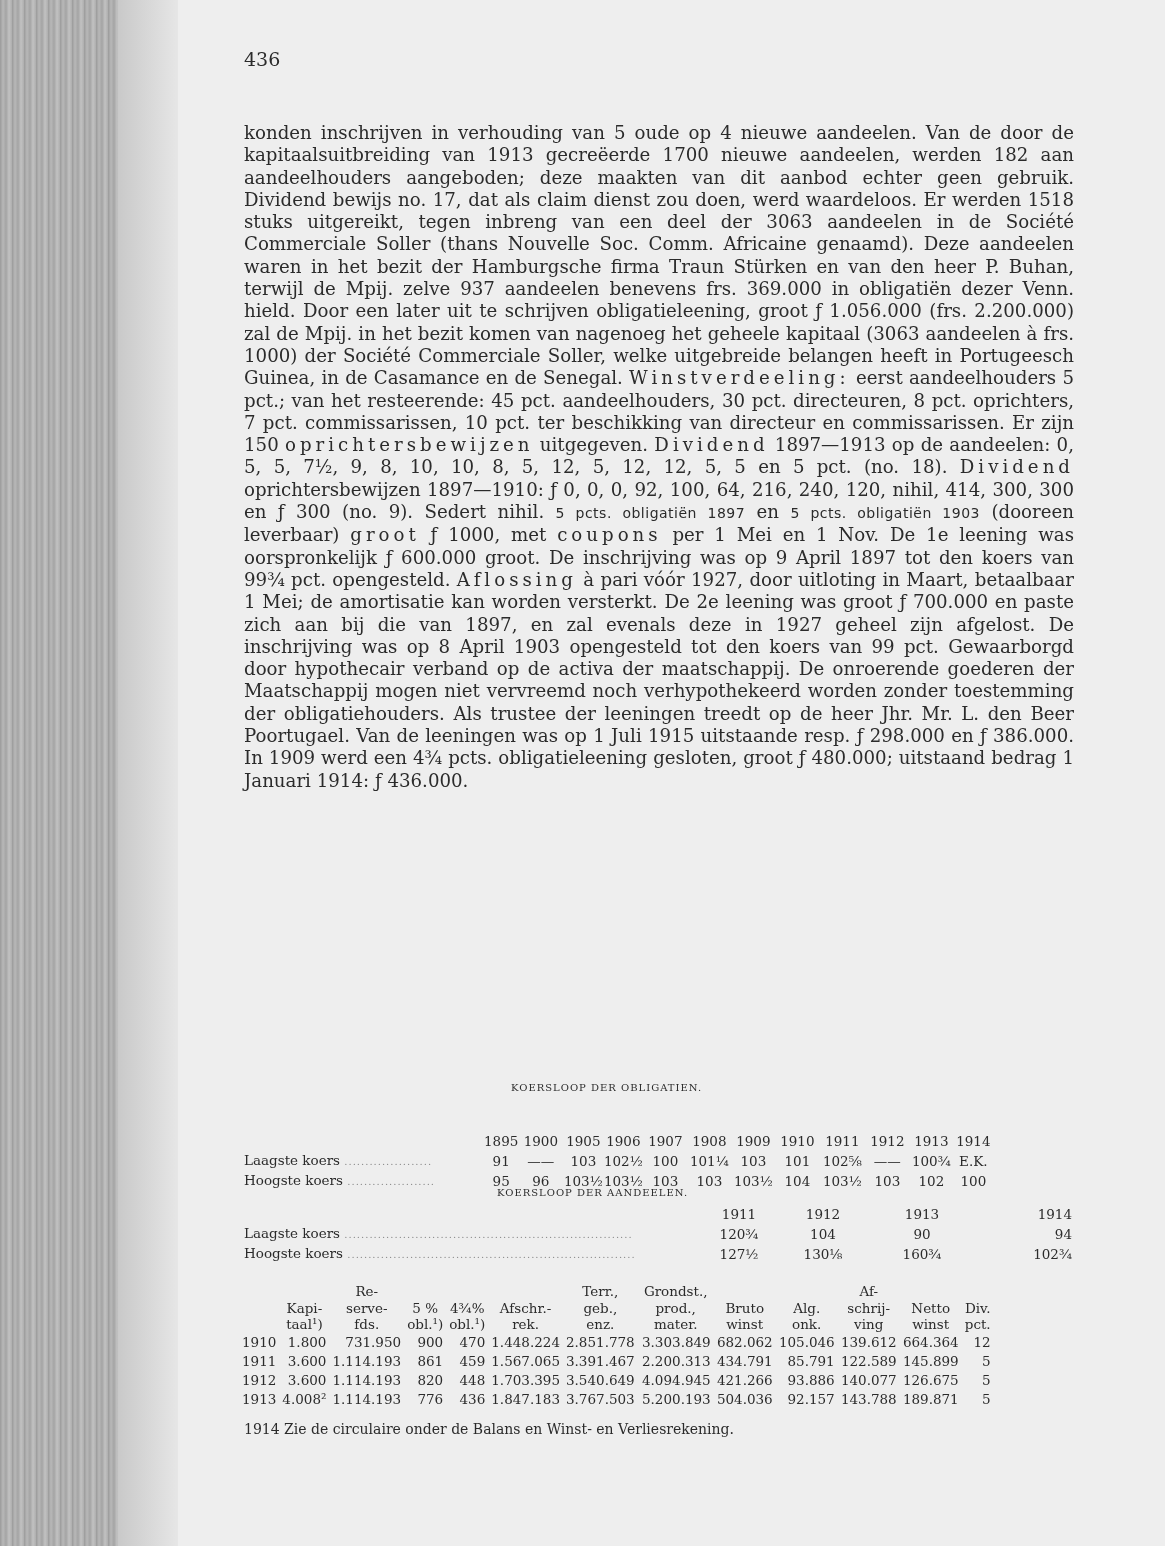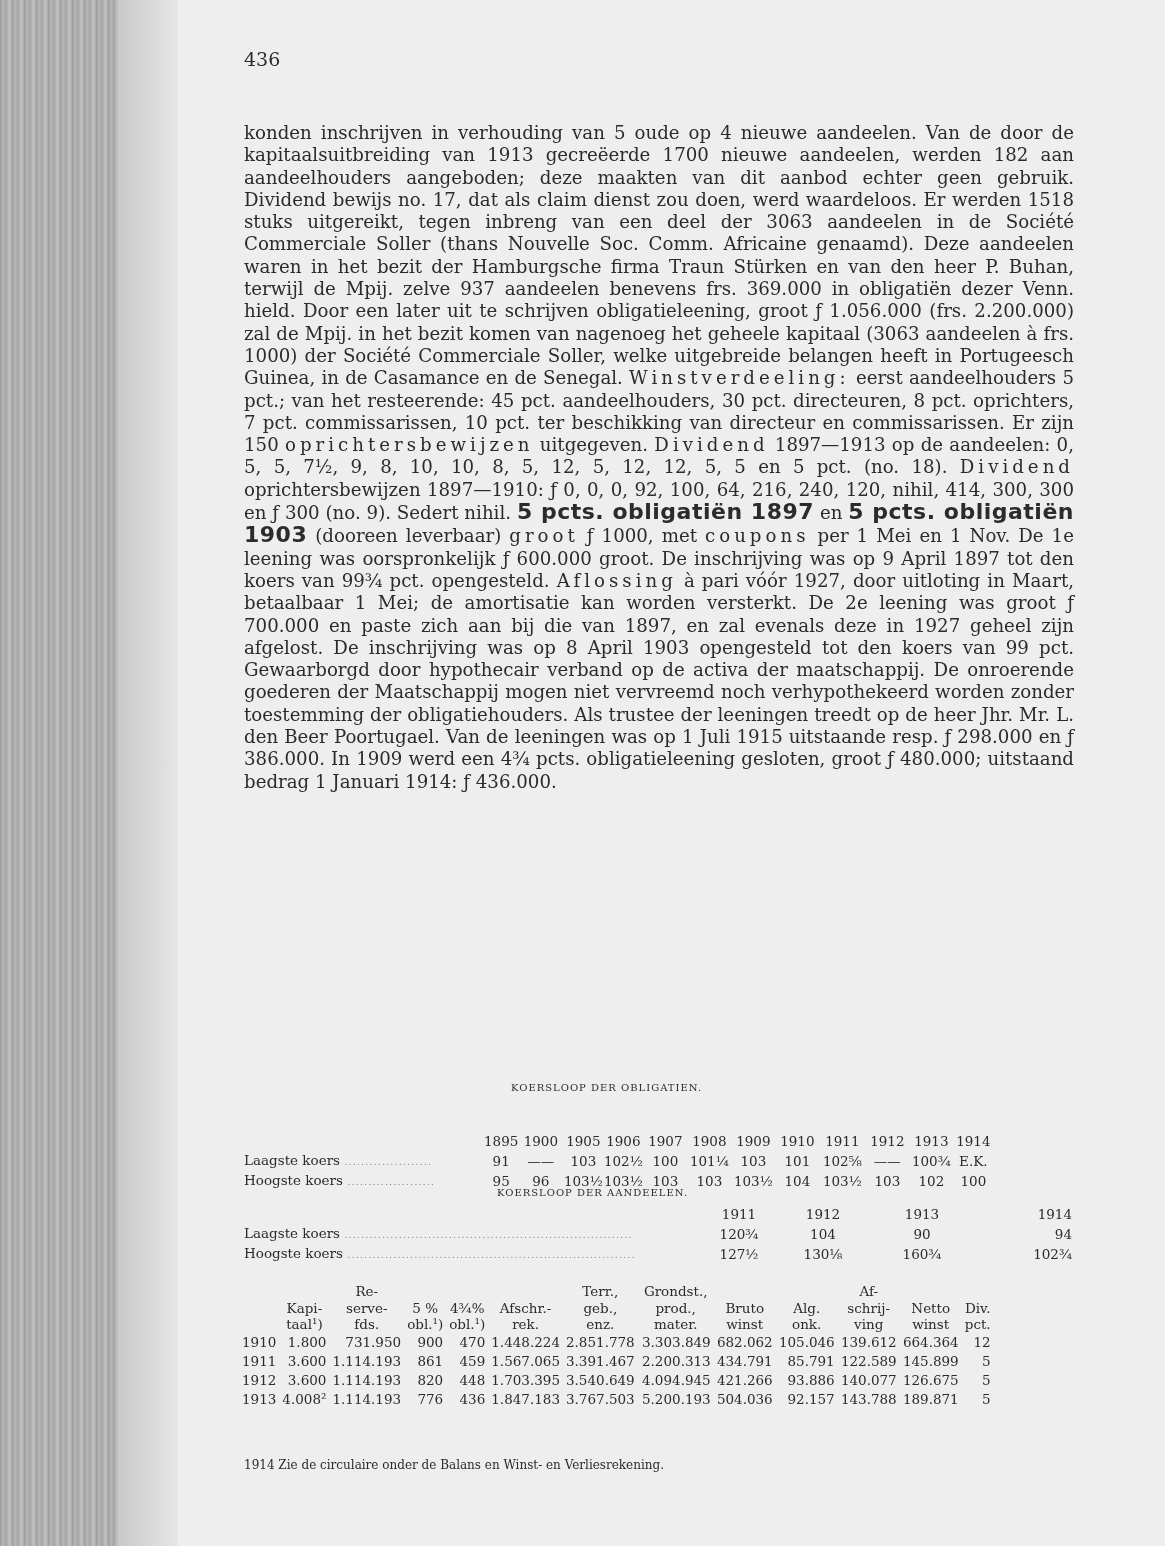--- a/index.html
+++ b/index.html
@@ -29,42 +29,42 @@
   .page-number { position: absolute; left: 0; top: 0; }
   .running-title { position: absolute; left: 198px; top: 0; font-style: italic; letter-spacing: 0.5px; }
 
   .body-text {
     position: absolute; left: 244px; top: 122px; width: 830px;
     font-size: 18.2px; line-height: 22.3px;
     text-align: justify;
   }
   .body-text p { margin: 0; }
   .spaced { letter-spacing: 4px; }
-  .bold { font-family: "DejaVu Sans", "Liberation Sans", sans-serif; font-weight: bold; font-size: 22px; letter-spacing: 0.5px; }
+  .bold { font-family: "DejaVu Sans", "Liberation Sans", sans-serif; font-weight: normal; font-size: 14px; letter-spacing: 0.5px; }
 
   .tbl-title {
     position: absolute; font-size: 10px; letter-spacing: 1px;
   }
   table.small {
     position: absolute; border-collapse: collapse; font-size: 13.5px;
   }
   table.small td { padding: 0; line-height: 19px; white-space: nowrap; }
   table.small td.lbl { text-align: left; }
   table.small td.num { text-align: center; }
   .dots { color: #8a8a8a; letter-spacing: 1px; font-size: 10px; }
 
   table.fin {
     position: absolute; left: 242px; top: 1283px; border-collapse: collapse;
     font-size: 13.5px;
   }
   table.fin th { font-weight: normal; line-height: 16.5px; padding: 0 3px; vertical-align: bottom; text-align: center; white-space: nowrap; }
   table.fin td { line-height: 19px; padding: 0 3px; text-align: right; white-space: nowrap; }
   table.fin td.yr { text-align: left; padding-left: 0; }
   .notes {
-    position: absolute; left: 244px; top: 1420px; font-size: 12px; line-height: 18px; margin-top: 36px;
+    position: absolute; left: 244px; top: 1420px; font-size: 14px; line-height: 18px;
   }
   .notes div { white-space: nowrap; }
   .note2 { padding-left: 14px; }
 </style>
 </head>
 <body>
 
 <div class="spine"></div>
 <div class="spine-fade"></div>
 <div class="page"></div>

